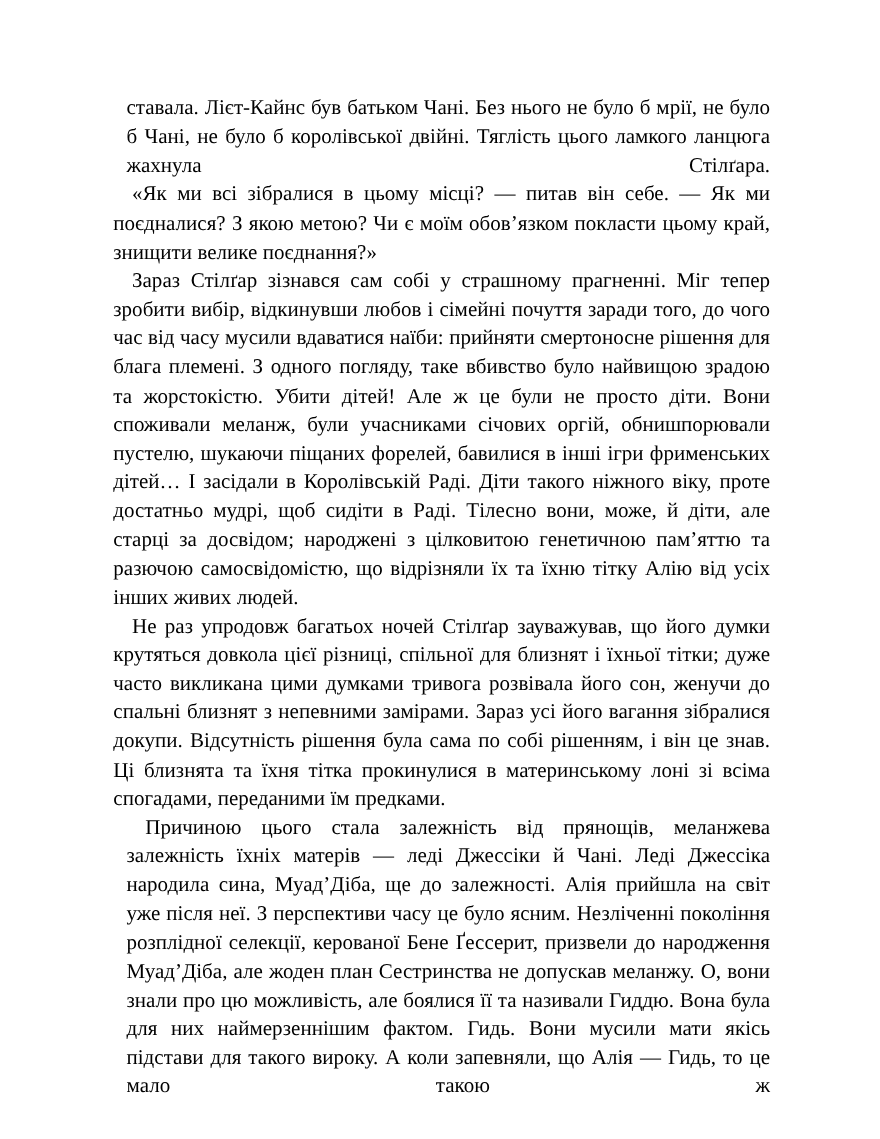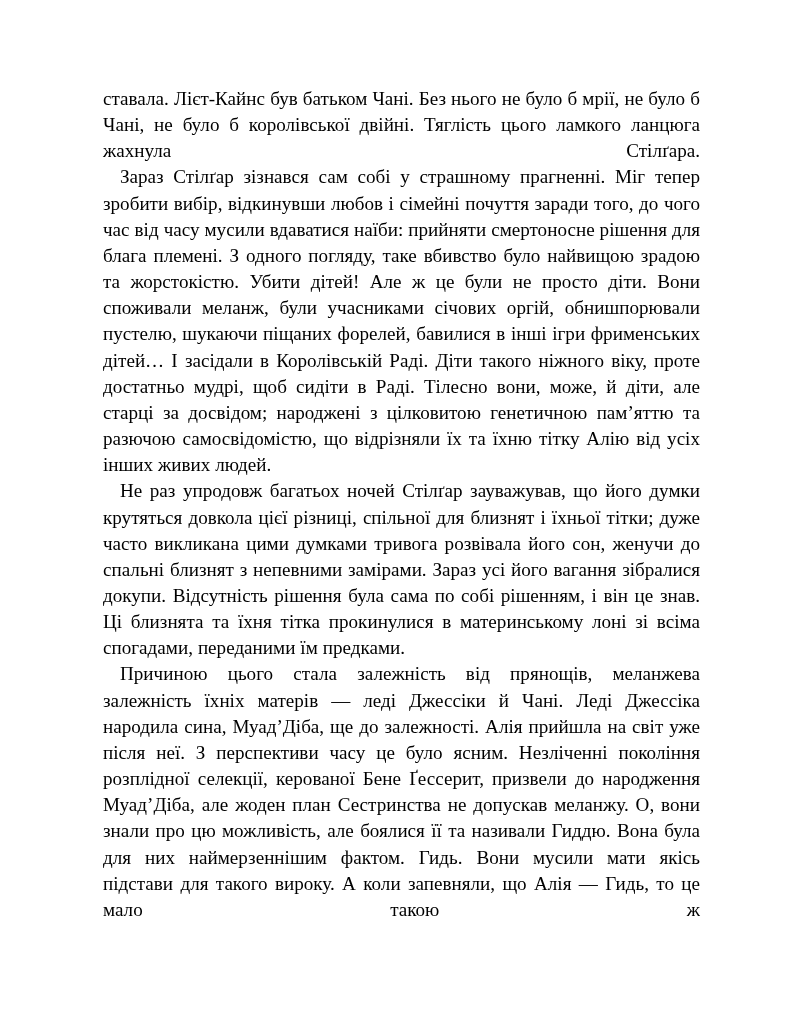--- a/index.html
+++ b/index.html
@@ -40,31 +40,33 @@
     hyphens: none;
     -webkit-hyphens: none;
   }
   
   .para.cont {
     text-indent: 0;
   }
   
   .para.stretch-last {
     text-align-last: justify;
+    margin-left: 12px;
   }
 </style>
 </head>
 <body>
 
 <div class="page">
 
   <div class="text-block">
 
     <p class="para cont stretch-last">ставала. Лієт-Кайнс був батьком Чані. Без нього не було б мрії, не було б Чані, не було б королівської двійні. Тяглість цього ламкого ланцюга жахнула Стілґара.</p>
 
+    <p class="para">«Як ми всі зібралися в цьому місці? — питав він себе. — Як ми поєдналися? З якою метою? Чи є моїм обов’язком покласти цьому край, знищити велике поєднання?»</p>
 
     <p class="para">Зараз Стілґар зізнався сам собі у страшному прагненні. Міг тепер зробити вибір, відкинувши любов і сімейні почуття заради того, до чого час від часу мусили вдаватися наїби: прийняти смертоносне рішення для блага племені. З одного погляду, таке вбивство було найвищою зрадою та жорстокістю. Убити дітей! Але ж це були не просто діти. Вони споживали меланж, були учасниками січових оргій, обнишпорювали пустелю, шукаючи піщаних форелей, бавилися в інші ігри фрименських дітей… І засідали в Королівській Раді. Діти такого ніжного віку, проте достатньо мудрі, щоб сидіти в Раді. Тілесно вони, може, й діти, але старці за досвідом; народжені з цілковитою генетичною пам’яттю та разючою самосвідомістю, що відрізняли їх та їхню тітку Алію від усіх інших живих людей.</p>
 
     <p class="para">Не раз упродовж багатьох ночей Стілґар зауважував, що його думки крутяться довкола цієї різниці, спільної для близнят і їхньої тітки; дуже часто викликана цими думками тривога розвівала його сон, женучи до спальні близнят з непевними замірами. Зараз усі його вагання зібралися докупи. Відсутність рішення була сама по собі рішенням, і він це знав. Ці близнята та їхня тітка прокинулися в материнському лоні зі всіма спогадами, переданими їм предками.</p>
 
     <p class="para stretch-last">Причиною цього стала залежність від прянощів, меланжева залежність їхніх матерів — леді Джессіки й Чані. Леді Джессіка народила сина, Муад’Діба, ще до залежності. Алія прийшла на світ уже після неї. З перспективи часу це було ясним. Незліченні покоління розплідної селекції, керованої Бене Ґессерит, призвели до народження Муад’Діба, але жоден план Сестринства не допускав меланжу. О, вони знали про цю можливість, але боялися її та називали Гиддю. Вона була для них наймерзеннішим фактом. Гидь. Вони мусили мати якісь підстави для такого вироку. А коли запевняли, що Алія — Гидь, то це мало такою ж</p>
 
   </div>
 
 </div>

